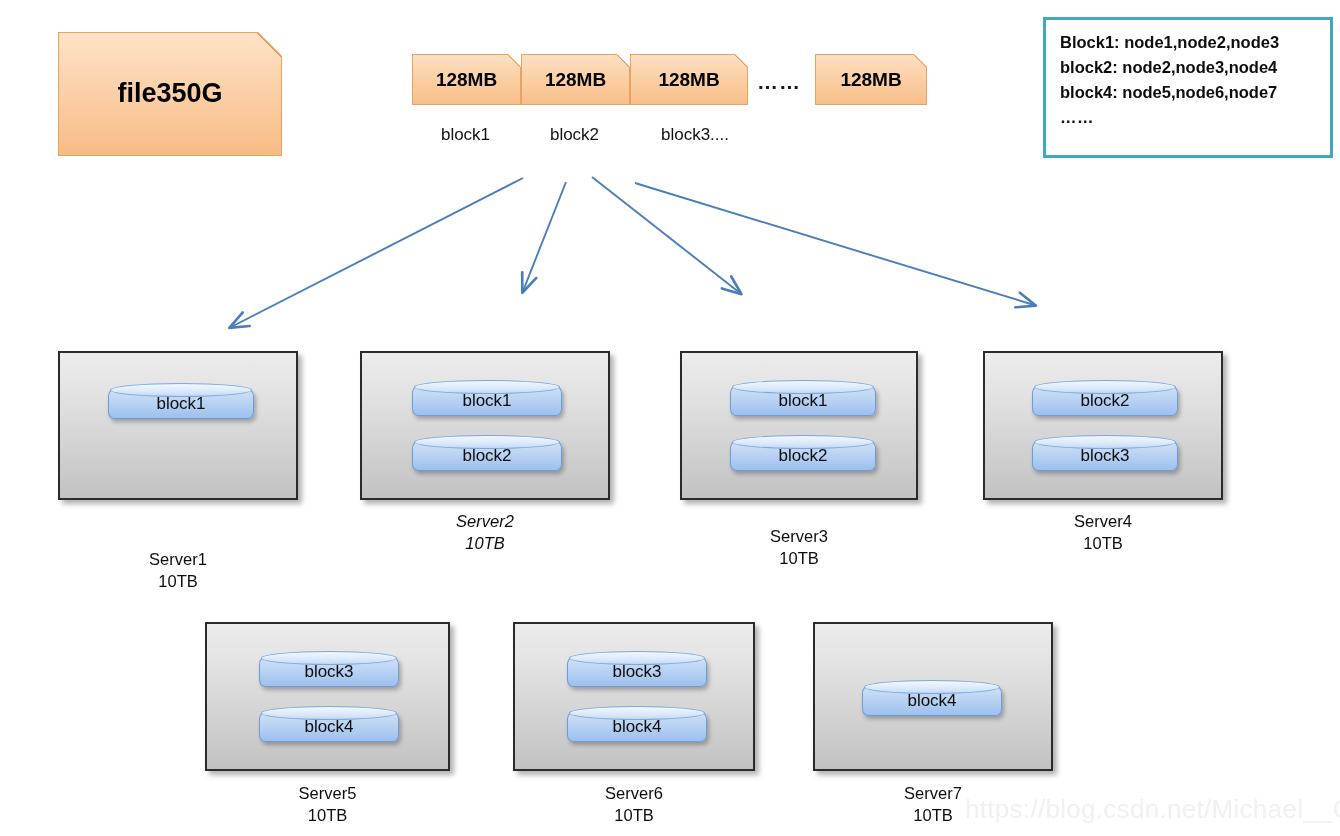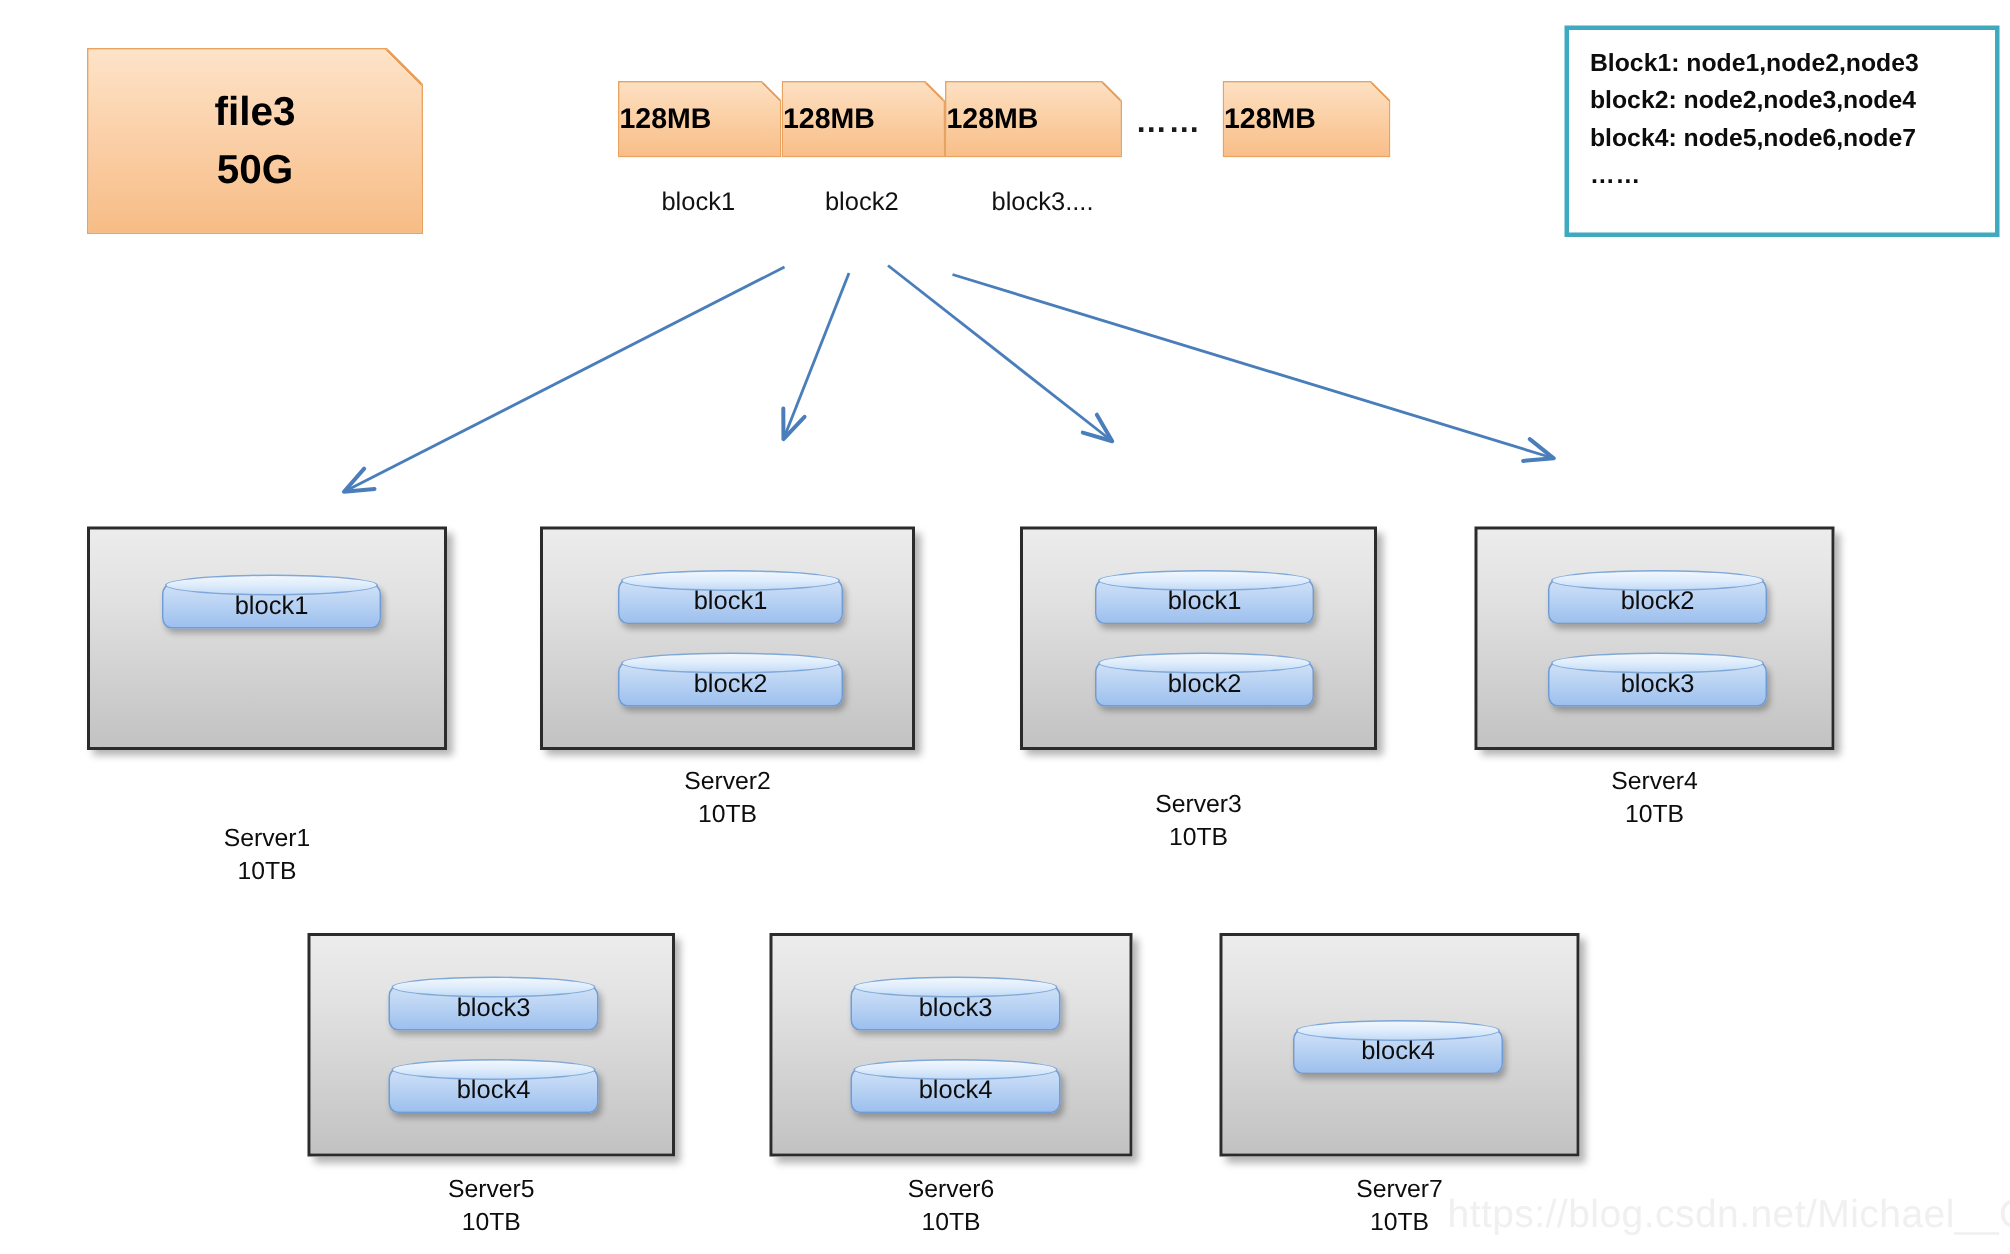--- a/index.html
+++ b/index.html
@@ -11,38 +11,38 @@
   #stage{position:absolute;left:0;top:0;width:1340px;height:836px;}
 
   
   .file-box{
     position:absolute;left:58px;top:32px;width:222px;height:122px;
     background:linear-gradient(180deg,#fde3c8 0%,#fbd1aa 45%,#f7bc85 100%);
     border:1px solid #e8a360;
     -webkit-clip-path:polygon(0 0, calc(100% - 24px) 0, 100% 24px, 100% 100%, 0 100%);
     clip-path:polygon(0 0, calc(100% - 24px) 0, 100% 24px, 100% 100%, 0 100%);
     box-shadow:3px 3px 5px rgba(0,0,0,.28);
-    display:flex;flex-direction:column;align-items:center;justify-content:center;
+    display:flex;flex-direction:row;align-items:center;justify-content:center;
     font-size:27px;font-weight:bold;line-height:1.45;
   }
   .file-box .fold-edge{
     position:absolute;right:0;top:0;width:25px;height:25px;
     background:linear-gradient(225deg,#e79c57 0%,#e79c57 48%,transparent 49%);
     pointer-events:none;
   }
 
   
   .chunk{
     position:absolute;top:54px;height:49px;
     background:linear-gradient(180deg,#fde0c2 0%,#fbcfa4 50%,#f8be88 100%);
     border:1px solid #e8a360;
     -webkit-clip-path:polygon(0 0, calc(100% - 13px) 0, 100% 13px, 100% 100%, 0 100%);
     clip-path:polygon(0 0, calc(100% - 13px) 0, 100% 13px, 100% 100%, 0 100%);
     box-shadow:2px 2px 4px rgba(0,0,0,.25);
-    display:flex;align-items:center;justify-content:flex-start;
+    display:flex;align-items:center;justify-content:center;
     font-size:19px;font-weight:bold;
   }
   .chunk .fold-edge{
     position:absolute;right:0;top:0;width:14px;height:14px;
     background:linear-gradient(225deg,#e79c57 0%,#e79c57 45%,transparent 46%);
   }
   .chunk-dots{
     position:absolute;left:757px;top:70px;width:58px;
     font-size:21px;font-weight:bold;letter-spacing:1px;color:#1a1a1a;
   }
@@ -168,21 +168,21 @@
       <div class="body"></div>
       <div class="top"></div>
       <div class="dlabel">block1</div>
     </div>
     <div class="disk" style="left:50px;top:82px;width:150px;">
       <div class="body"></div>
       <div class="top"></div>
       <div class="dlabel">block2</div>
     </div>
   </div>
-  <div class="server-caption" style="left:360px;top:510px;width:250px;">
+  <div class="server-caption" style="left:360px;top:510px;width:250px;font-style:italic;">
     <div>Server2</div>
     <div>10TB</div>
   </div>
 
   <div class="server" style="left:680px;top:351px;width:238px;height:149px;">
     <div class="disk" style="left:48px;top:27px;width:146px;">
       <div class="body"></div>
       <div class="top"></div>
       <div class="dlabel">block1</div>
     </div>

